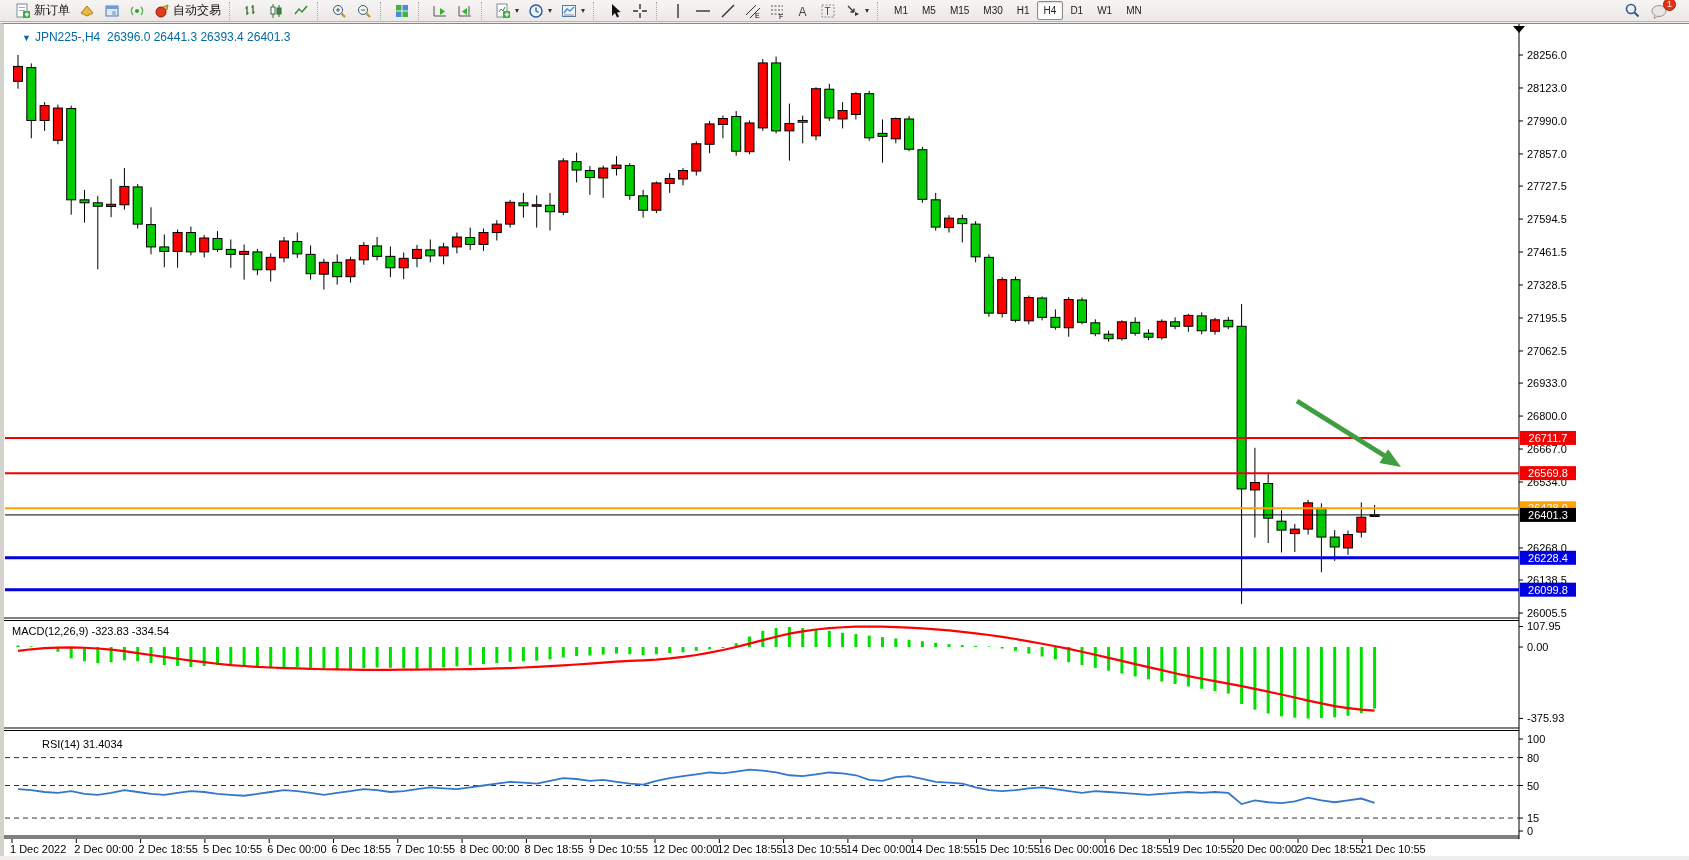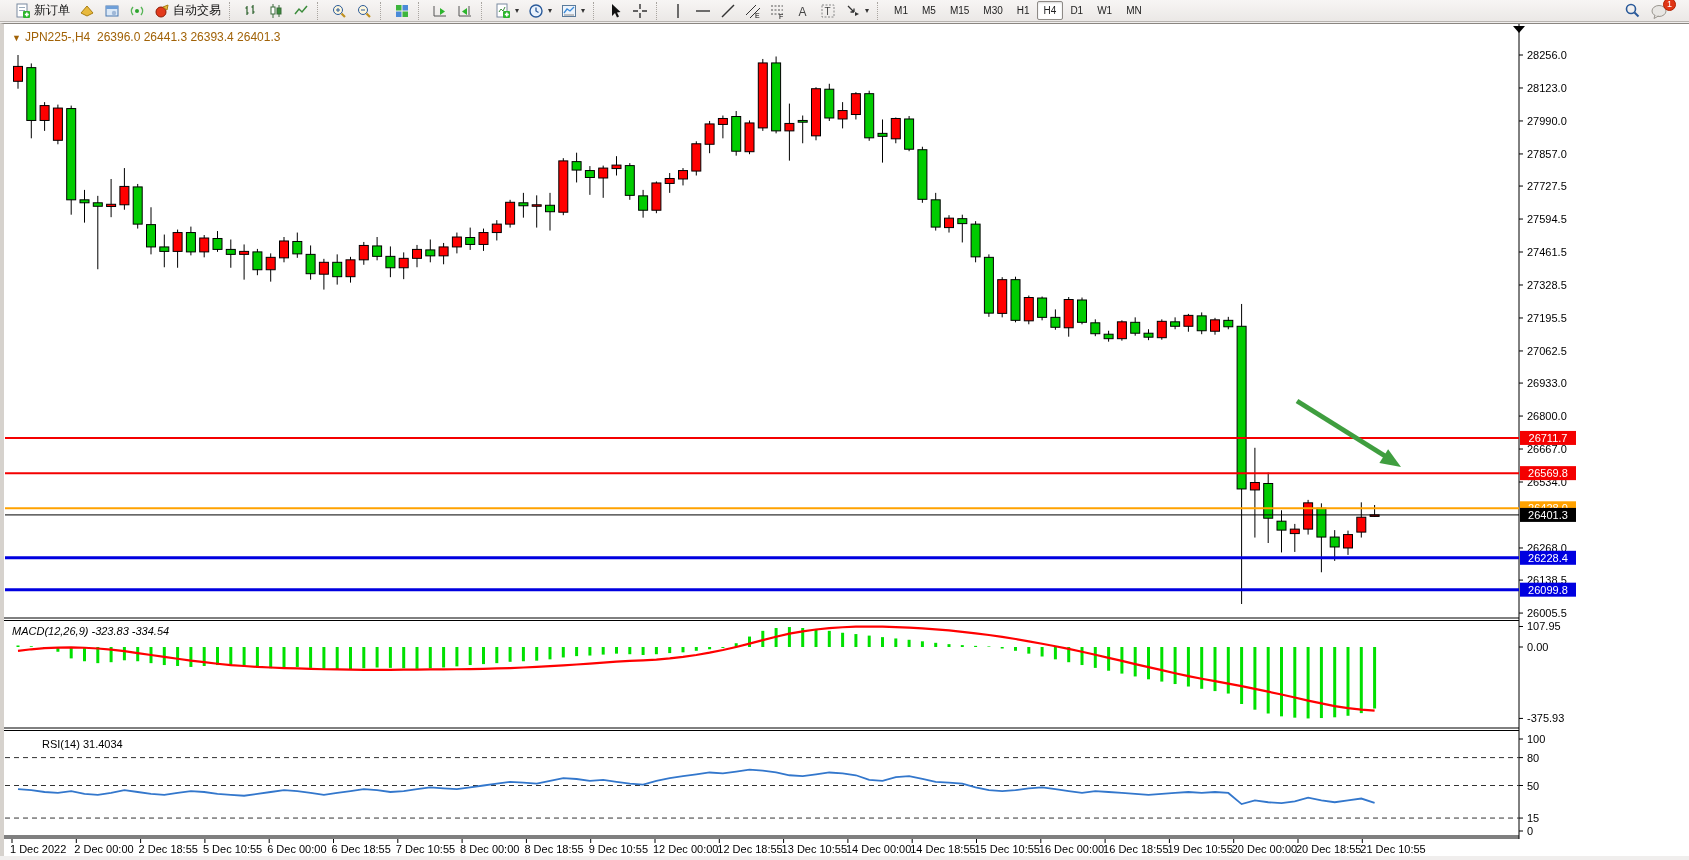--- a/index.html
+++ b/index.html
@@ -17,21 +17,21 @@
 .tb-label { font-size:12px; white-space:nowrap; }
 .tf-btn { height:19px; padding:0 6px; font-size:10px; color:#222; border:1px solid transparent; }
 .caret { font-size:8px; color:#333; margin-left:1px; }
 .spacer { flex:1; }
 .badge { position:absolute; top:-4px; right:-5px; width:13px; height:13px; border-radius:50%;
   background:#e03515; color:#fff; font-size:9px; display:flex; align-items:center;
   justify-content:center; border:1px solid #b02000; }
 
 .chart-window { position:absolute; left:0; top:23px; width:1689px; height:833px;
   background:#fff; border-top:1px solid #8a8681; border-left:4px solid #d6d2cd; }
-.chart-title { position:absolute; left:8px; top:6px; font-size:12px; color:#a16207; }
+.chart-title { position:absolute; left:18px; top:6px; font-size:12px; color:#0369a1; }
 .chart-title .tri { font-size:9px; margin-right:4px; }
 .ind-label { position:absolute; font-size:11px; color:#000; }
 svg text { font-family:"Liberation Sans", sans-serif; }
 </style>
 </head>
 <body>
 
 <div class="toolbar">
   <div class="tb-btn">
     <svg width="16" height="16">
@@ -238,21 +238,21 @@
         <path d="M5 12 L4 15.5 L8.5 13" fill="#e8e6e3" stroke="#9a968f"></path>
       </svg>
     <span class="badge">1</span>
   </div>
 </div>
 
 <div class="chart-window">
   <div class="chart-title">
     <span class="tri">▼</span><b style="font-weight:normal">JPN225-,H4</b>&nbsp;&nbsp;<span>26396.0 26441.3 26393.4 26401.3</span>
   </div>
-  <div class="ind-label" style="left:8px; top:601px;font-style:italic;">MACD(12,26,9) -323.83 -334.54</div>
+  <div class="ind-label" style="left:8px; top:601px;">MACD(12,26,9) -323.83 -334.54</div>
   <div class="ind-label" style="left:6px; top:714px;margin-left:32px;">RSI(14) 31.4034</div>
   <svg id="chart-canvas" width="1689" height="833" style="position:absolute;left:0;top:0;">
       <line x1="0" y1="594" x2="1515" y2="594" stroke="#000" stroke-width="1"></line>
       <line x1="0" y1="596.5" x2="1515" y2="596.5" stroke="#000" stroke-width="1"></line>
       <line x1="0" y1="704" x2="1515" y2="704" stroke="#000" stroke-width="1"></line>
       <line x1="0" y1="706.5" x2="1515" y2="706.5" stroke="#000" stroke-width="1"></line>
       <line x1="0" y1="812" x2="1515" y2="812" stroke="#000" stroke-width="1"></line>
       <line x1="0" y1="814" x2="1515" y2="814" stroke="#000" stroke-width="1"></line>
       <line x1="1515" y1="0" x2="1515" y2="815" stroke="#000"></line>
       <path d="M 1509 2 L 1521 2 L 1515 9 Z" fill="#000"></path>

